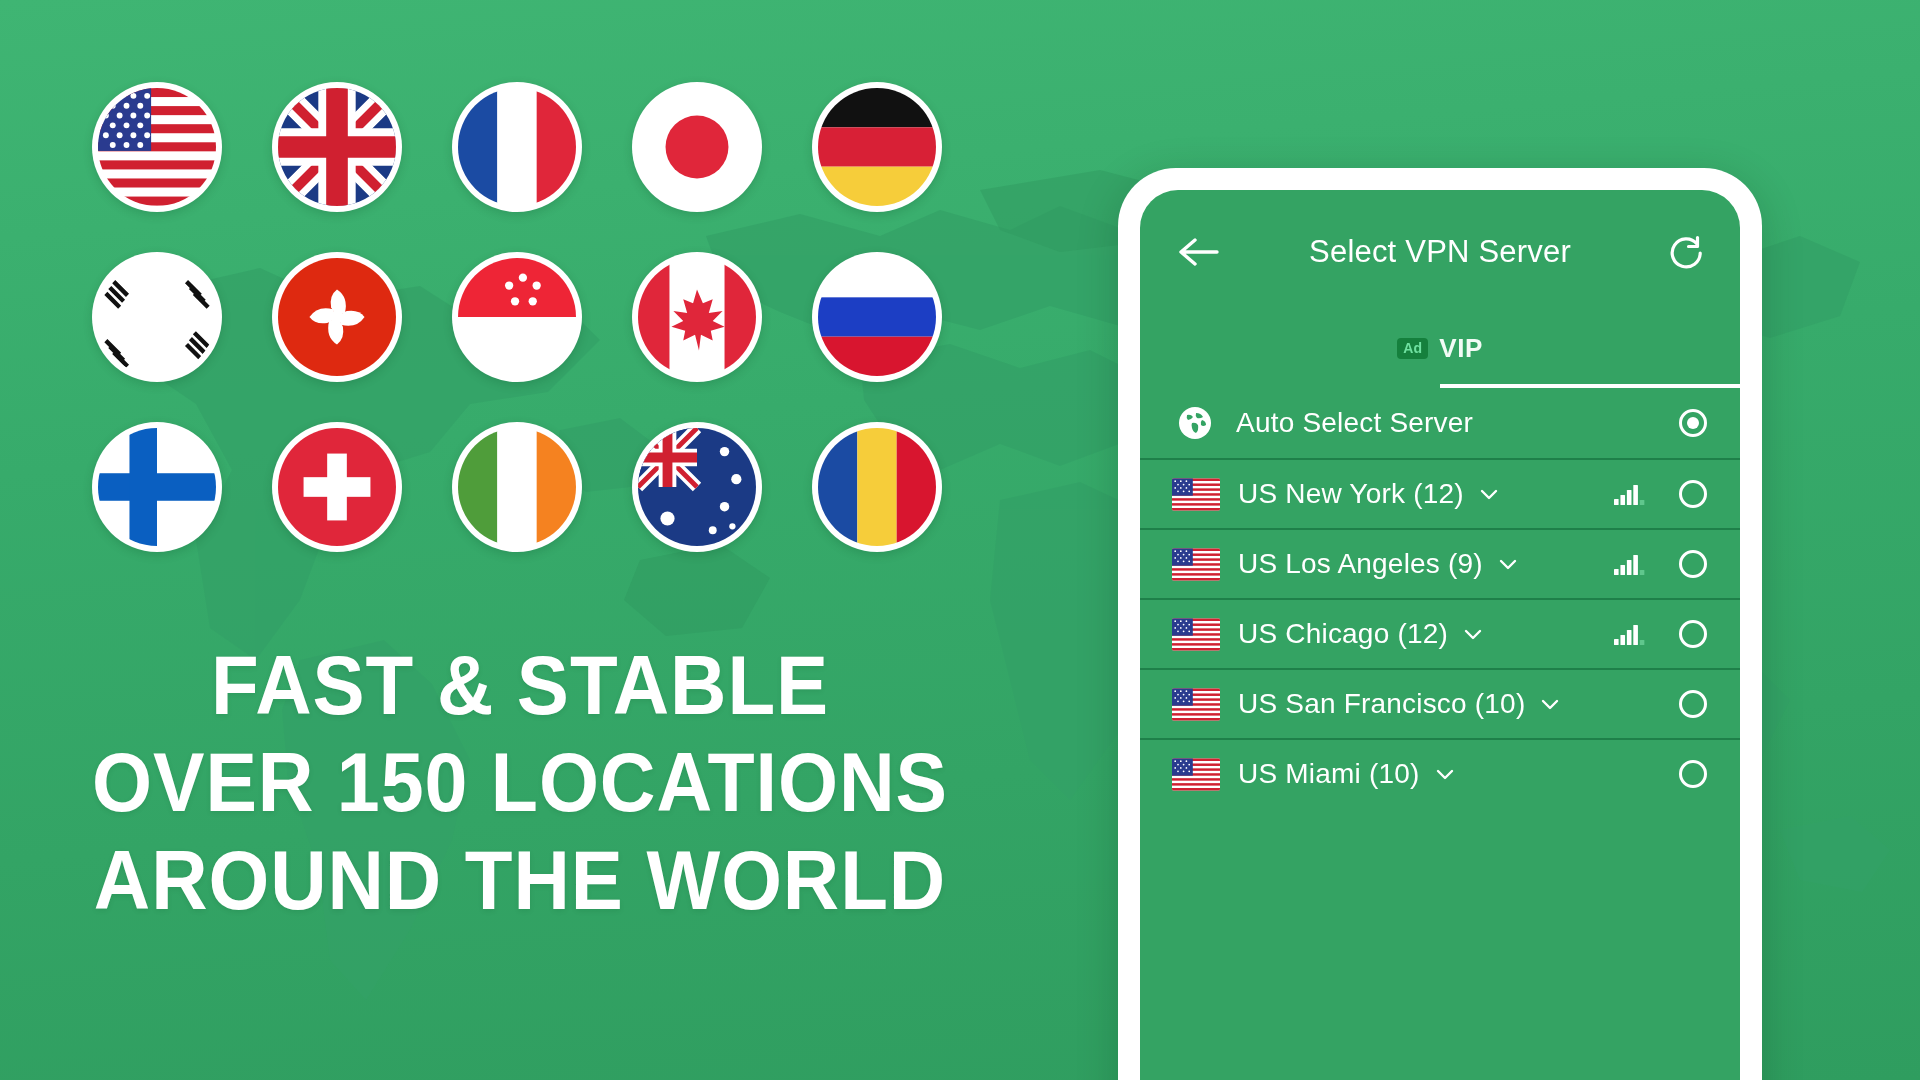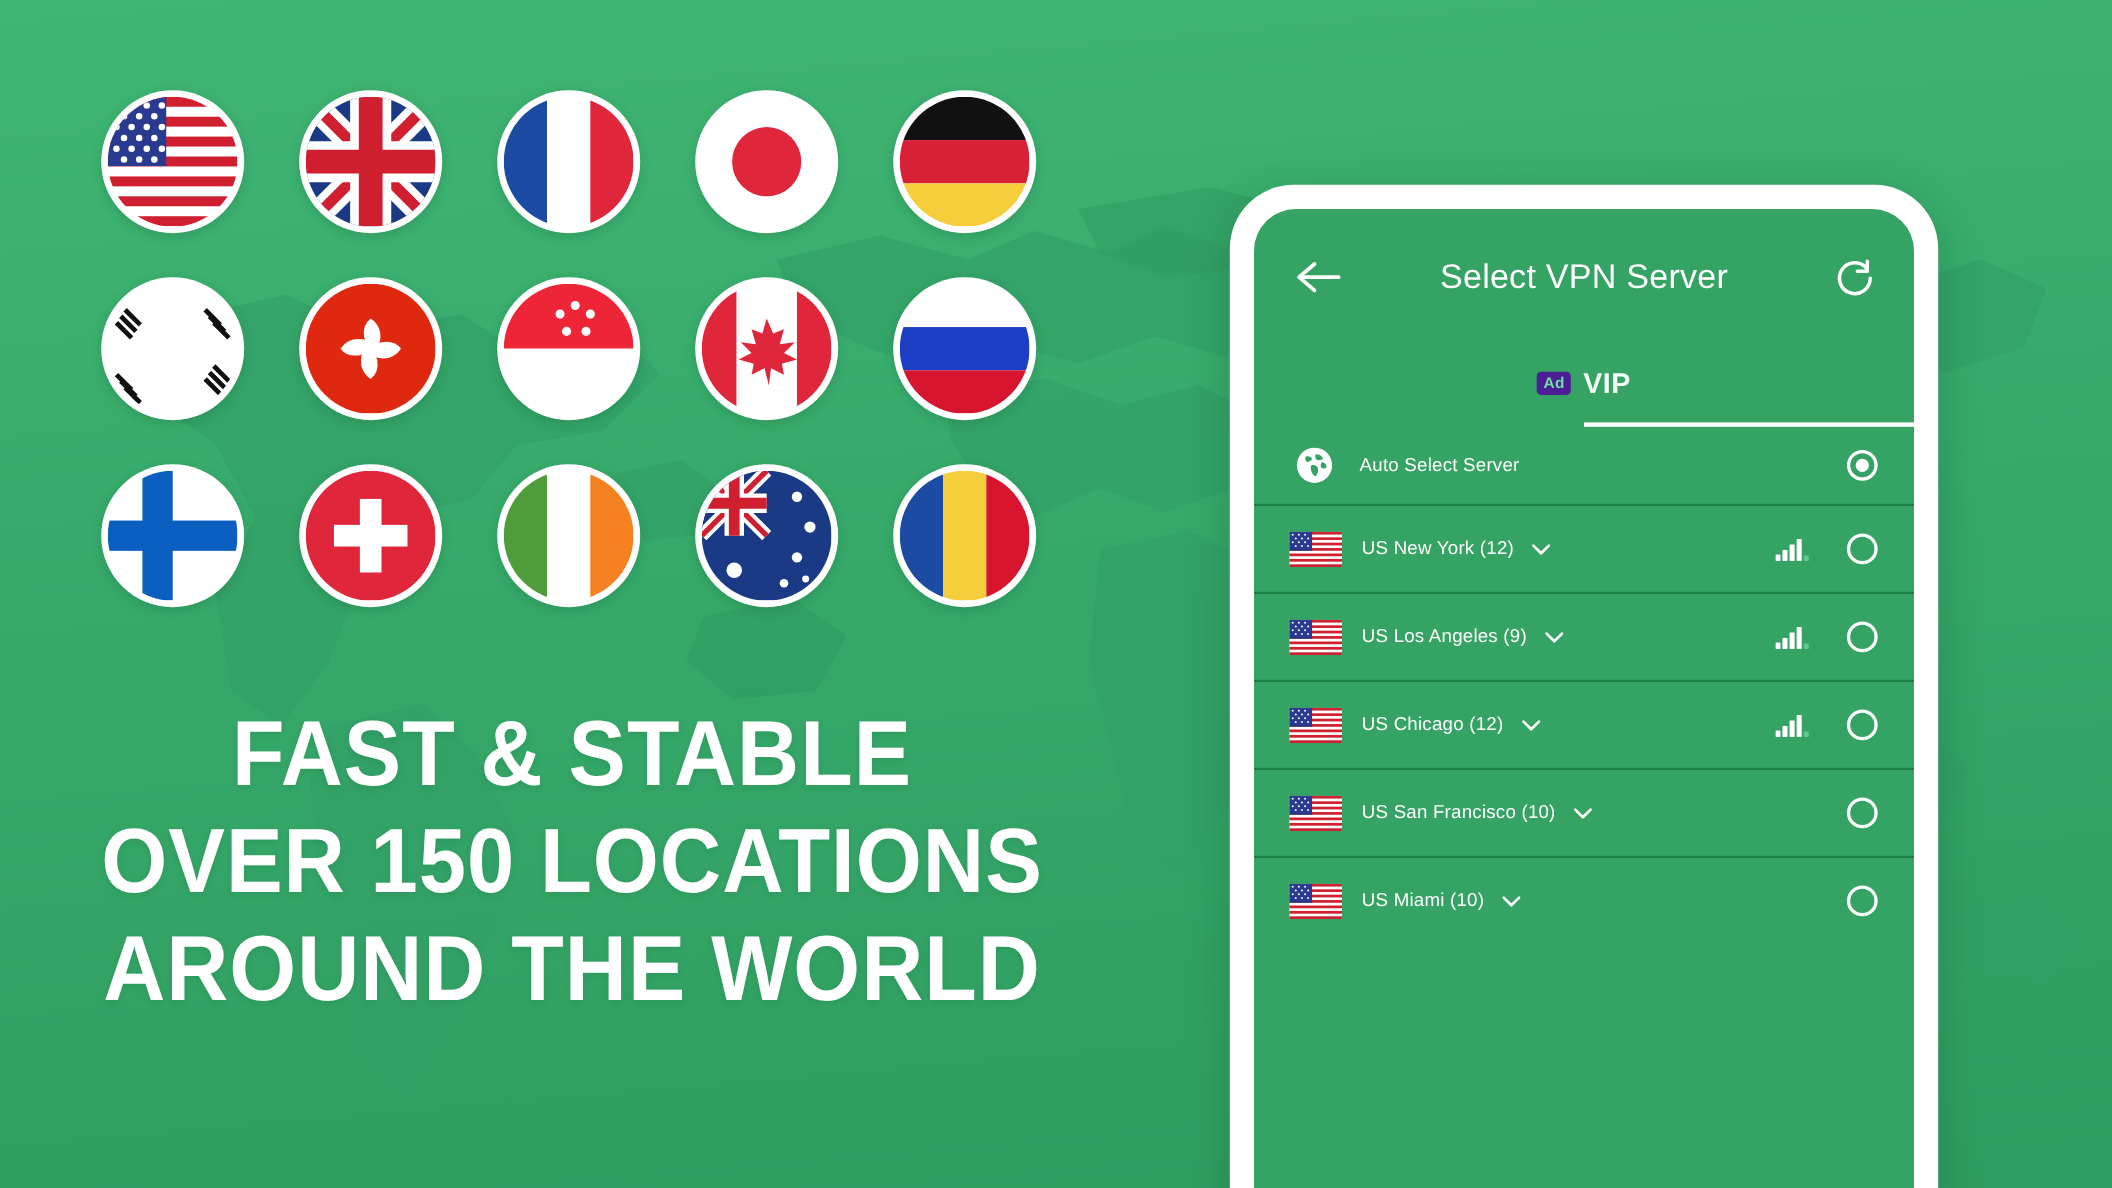--- a/index.html
+++ b/index.html
@@ -71,41 +71,41 @@
   }
   .refresh-icon { position:absolute; right:36px; top:44px; width:38px; height:38px; }
 
   .tabs { display:flex; height:80px; position:relative; }
   .tab {
     flex:1; display:flex; align-items:center; justify-content:center;
     gap:11px; color:#ffffff; font-size:26px; font-weight:bold; letter-spacing:.5px;
   }
   .tab.inactive { color:#f2fbf5; }
   .ad-badge {
-    background:#4c1d95; color:#6fe0a0; font-size:14px; font-weight:bold;
+    background:#15803d; color:#6fe0a0; font-size:14px; font-weight:bold;
     padding:3px 6px 4px; border-radius:4px; line-height:1; letter-spacing:.2px;
   }
   .tab-underline {
     position:absolute; bottom:0; right:0; width:50%; height:4px; background:#ffffff;
   }
 
   .list { position:relative; }
   .row {
-    height:80px; display:flex; align-items:center;
+    height:70px; display:flex; align-items:center;
     padding:0 0 0 32px; position:relative;
     border-top:2px solid #1e8049;
   }
   .row.first { border-top:none; height:70px; }
   .row-flag {
     width:48px; height:33px; flex:0 0 48px; margin-right:18px;
     overflow:hidden; border-radius:2px;
   }
   .row-flag svg { display:block; width:100%; height:100%; }
   .globe-icon { width:34px; height:34px; flex:0 0 34px; margin-right:24px; margin-left:6px; }
-  .row-label { color:#ffffff; font-size:17px; letter-spacing:.2px; white-space:nowrap; }
+  .row-label { color:#ffffff; font-size:28px; letter-spacing:.2px; white-space:nowrap; }
   .chevron { width:22px; height:22px; margin-left:14px; flex:0 0 22px; }
   .spacer { flex:1 1 auto; }
   .signal { width:34px; height:26px; margin-right:30px; flex:0 0 34px; }
   .radio { width:30px; height:30px; margin-right:32px; flex:0 0 30px; }
 </style>
 </head>
 <body>
 
 <svg id="worldmap" viewBox="0 0 1920 1080" preserveAspectRatio="none" aria-hidden="true">
   <g fill="#33a167" opacity="0.72">

